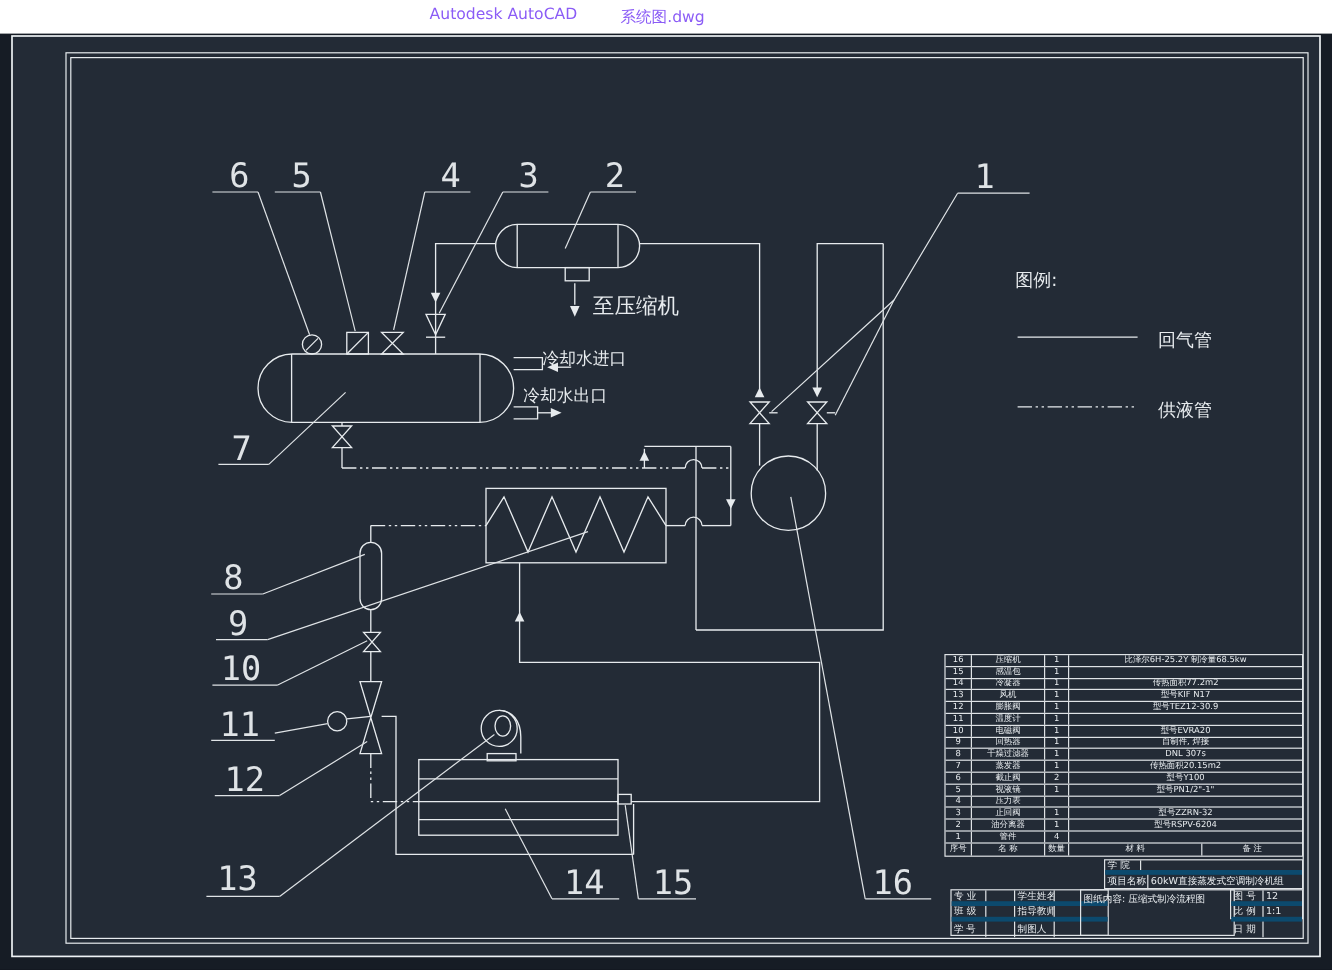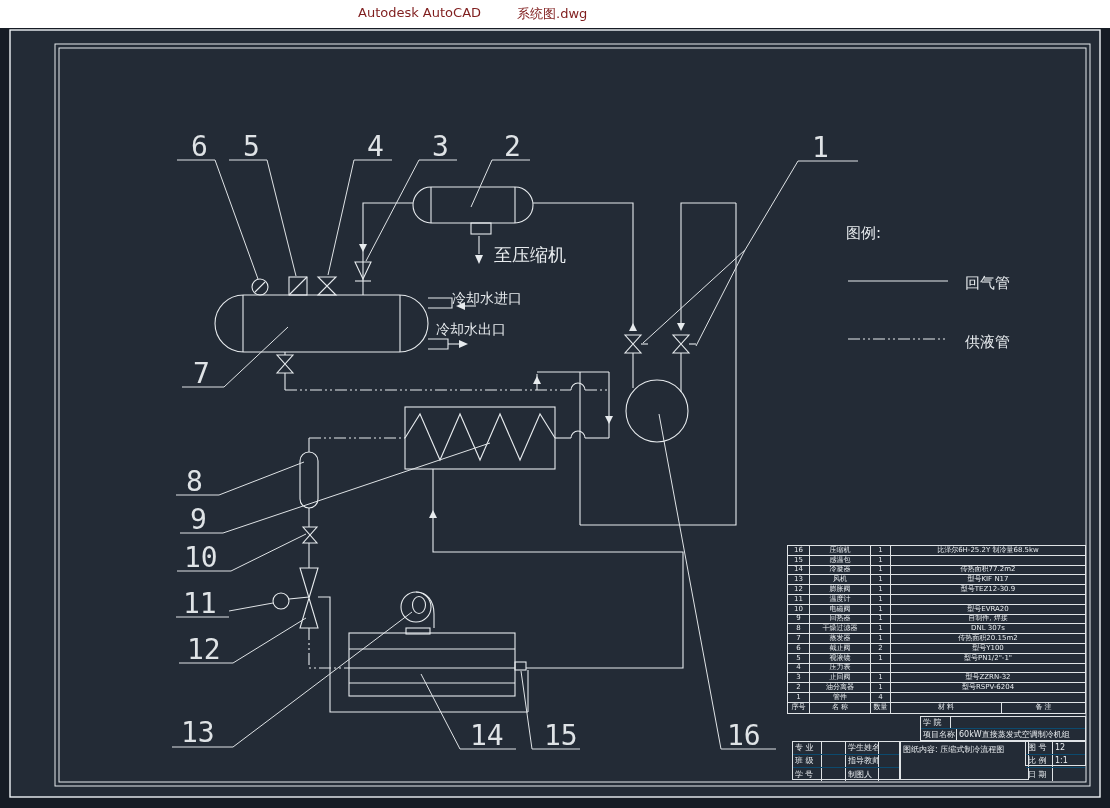--- a/index.html
+++ b/index.html
@@ -1,19 +1,19 @@
 <!DOCTYPE html>
 <html><head>
 <meta charset="utf-8">
 <style>
   html,body{margin:0;padding:0;background:#11161d;}
   #page{position:relative;width:1110px;height:808px;overflow:hidden;background:#161c25;
         font-family:"DejaVu Sans",sans-serif;}
   #titlebar{position:absolute;left:0;top:0;width:1110px;height:28px;background:#ffffff;}
-  #titlebar span{position:absolute;top:5px;font-size:13px;color:#7f1d1d;white-space:nowrap;}
+  #titlebar span{position:absolute;top:5px;font-size:13px;color:#8b5cf6;white-space:nowrap;}
   #tb-app{left:358px;}
   #tb-doc{left:517px;}
   svg text{user-select:none;}
   .s{stroke:#e7ebee;stroke-width:1.1;fill:none;}
   .f{fill:#e7ebee;stroke:none;}
   .d{stroke:#e7ebee;stroke-width:1.1;fill:none;stroke-dasharray:12 3 2 3 2 3;}
   .frame{stroke:#eef2f5;stroke-width:1.4;fill:#232b36;}
   .border2{stroke:#e7ebee;stroke-width:1;fill:none;}
   text.cjk{fill:#e7ebee;font-family:"DejaVu Sans",sans-serif;}
   text.num{fill:#dfe3e6;font-family:"DejaVu Sans Mono",monospace;font-size:28px;}
@@ -25,21 +25,21 @@
   .prow{display:grid;grid-template-columns:22px 61px 20px 1fr;height:9.8px;
         border-bottom:1px solid #dfe3e6;box-sizing:border-box;}
   .phead{display:grid;grid-template-columns:22px 61px 20px 111px 1fr;height:10px;box-sizing:border-box;}
   .prow>span,.phead>span{display:flex;align-items:center;justify-content:center;
         font-size:7px;line-height:7px;border-right:1px solid #dfe3e6;overflow:hidden;
         white-space:nowrap;box-sizing:border-box;}
   .prow>span:last-child,.phead>span:last-child{border-right:none;}
   
   .tbx{position:absolute;color:#e8ecef;border:1px solid #dfe3e6;box-sizing:border-box;
        font-family:"DejaVu Sans",sans-serif;}
-  .tbrow{display:grid;height:12px;box-sizing:border-box;border-bottom:1px solid #0c4a6e;}
+  .tbrow{display:grid;height:12px;box-sizing:border-box;border-bottom:4px solid #0c4a6e;}
   .tbrow:last-child{border-bottom:none;}
   .tbrow>span{display:flex;align-items:center;padding-left:2px;font-size:8px;line-height:8px;
        border-right:1px solid #dfe3e6;overflow:hidden;white-space:nowrap;box-sizing:border-box;}
   .tbrow>span:last-child{border-right:none;}
   #tb-content{padding:2px;font-size:8px;}
 </style>
 </head>
 <body>
 
 <div id="page">
@@ -394,21 +394,21 @@
     <div class="tbrow" style="grid-template-columns:30px 1fr;">
       <span>学  院</span>
       <span></span>
     </div>
     <div class="tbrow" style="grid-template-columns:36px 1fr;">
       <span>项目名称</span>
       <span>60kW直接蒸发式空调制冷机组</span>
     </div>
   </div>
 
-  <div class="tbx" style="left:792px;top:741px;width:108px;height:39px;">
+  <div class="tbx" style="left:792px;top:741px;width:132px;height:39px;">
     <div class="tbrow" style="grid-template-columns:29px 24px 33px 1fr;height:13px;">
       <span>专  业</span>
       <span></span>
       <span>学生姓名</span>
       <span></span>
     </div>
     <div class="tbrow" style="grid-template-columns:29px 24px 33px 1fr;height:13px;">
       <span>班  级</span>
       <span></span>
       <span>指导教师</span>

